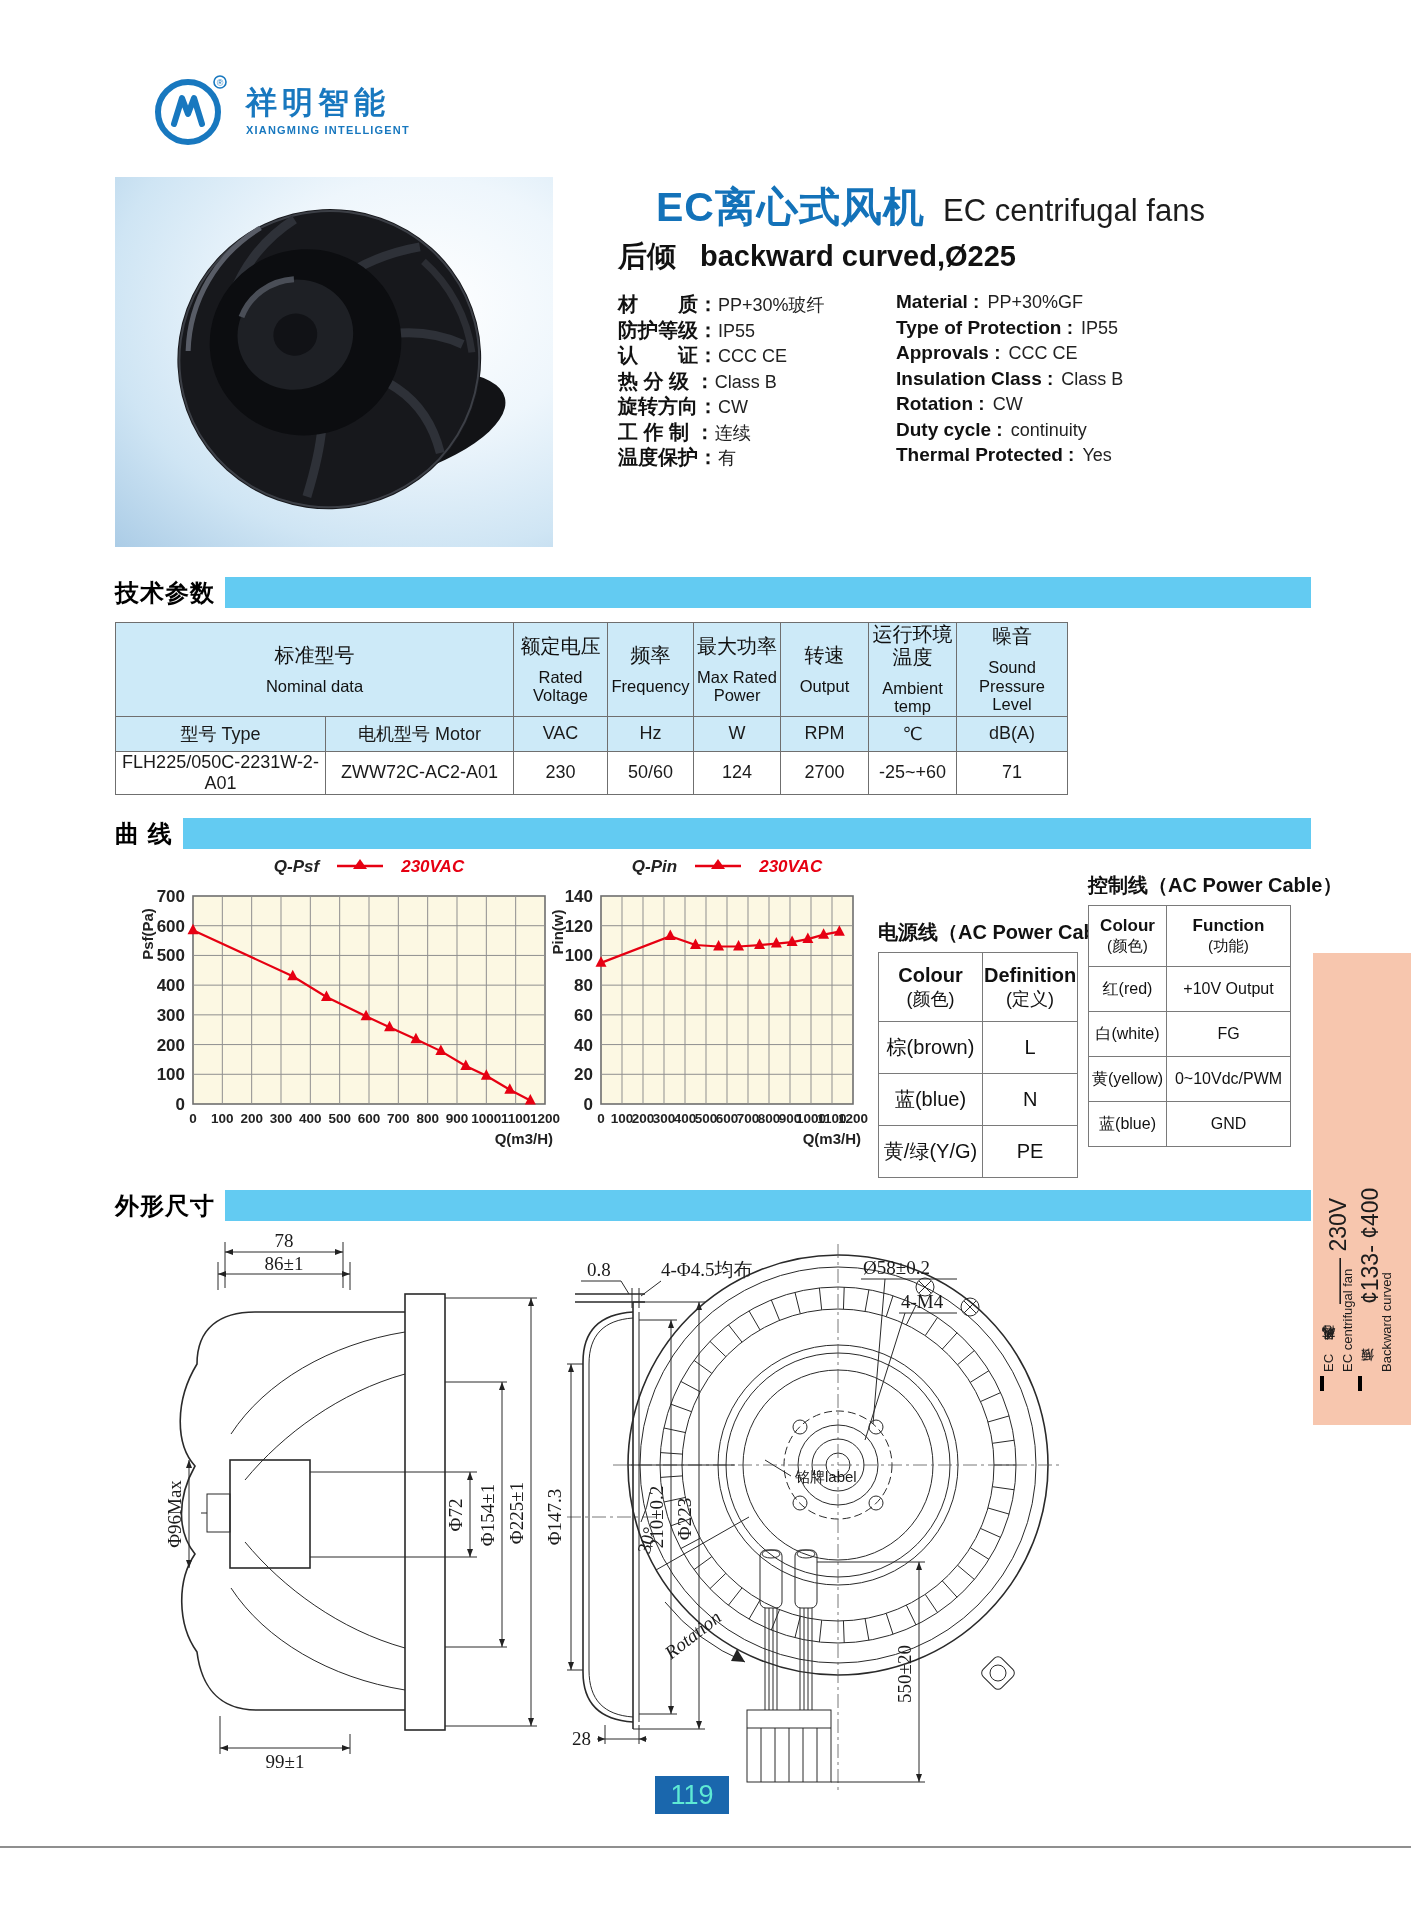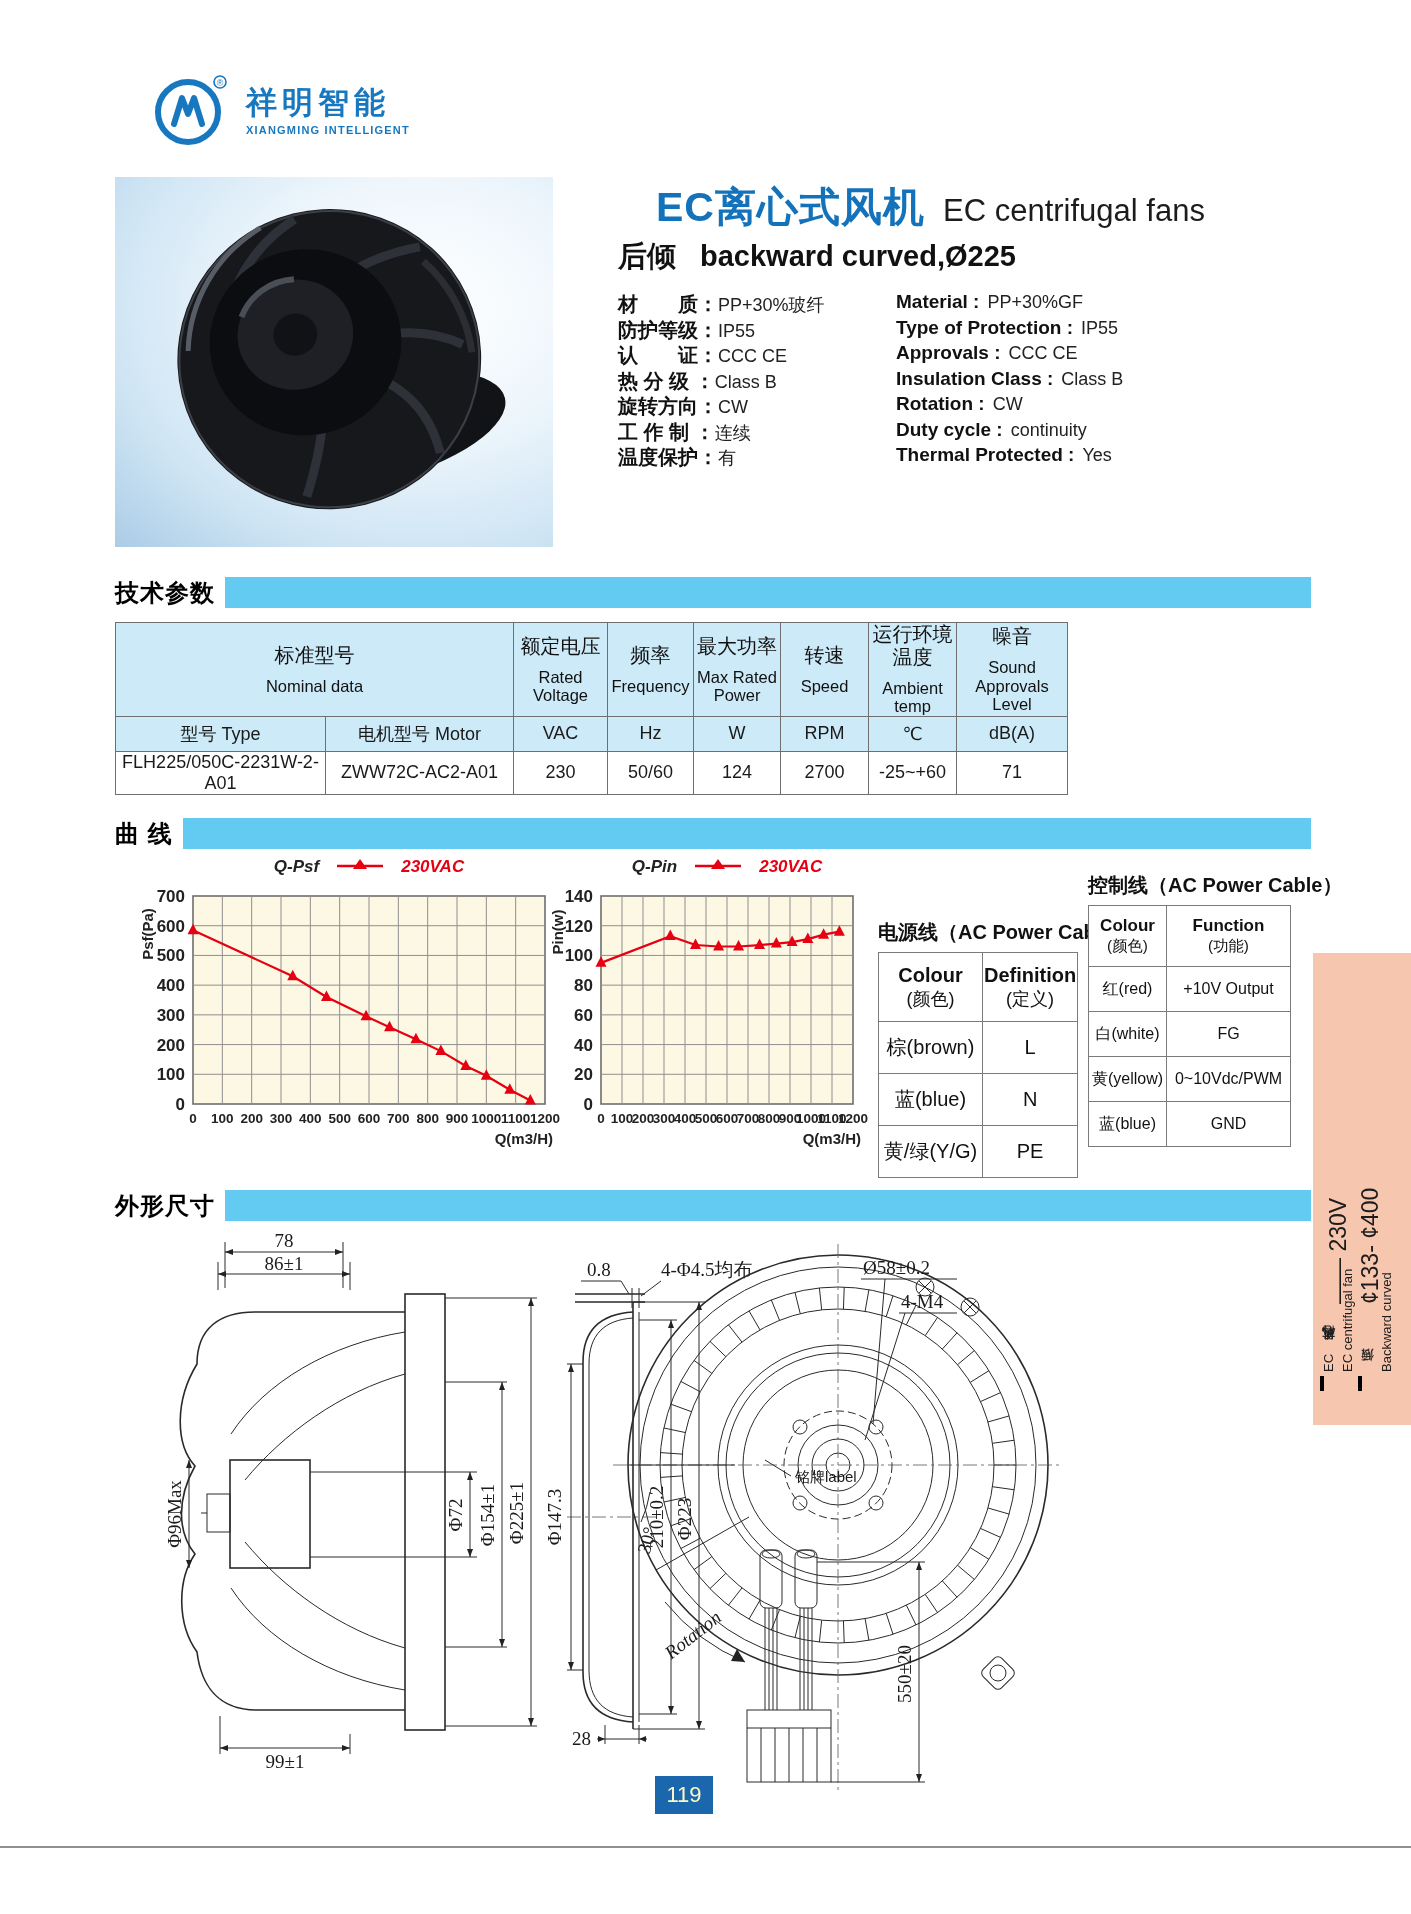--- a/index.html
+++ b/index.html
@@ -81,22 +81,22 @@
   
   .sidebar{position:absolute;left:1313px;top:953px;width:98px;height:472px;background:#f7c6ae;}
   .vblock{position:absolute;writing-mode:vertical-rl;transform:rotate(180deg);color:#1c1c1c;}
   .vblock div{margin:0 5px;}
   .sb-size{left:1320px;top:1072px;height:232px;font-size:23px;}
   .sb-a{left:1317px;top:1250px;height:122px;font-size:13px;line-height:1.1;}
   .sb-b{left:1356px;top:1250px;height:122px;font-size:13px;line-height:1.1;}
   .sb-bar{position:absolute;width:4px;height:15px;background:#000;}
 
   
-  .pagebadge{position:absolute;left:655px;top:1776px;width:58px;height:38px;background:#1a67ad;
-             color:#fef9c3;font-size:22px;display:flex;align-items:center;justify-content:center;}
+  .pagebadge{position:absolute;left:655px;top:1776px;width:74px;height:38px;background:#1a67ad;
+             color:#5eead4;font-size:27px;display:flex;align-items:center;justify-content:center;}
   .divider{position:absolute;left:0;top:1846px;width:1411px;height:2px;background:#8f8f8f;}
 </style>
 </head>
 <body>
 
 <div id="page">
 
   <div class="logo">
     <svg width="82" height="82" viewBox="0 0 82 82">
       <circle cx="38" cy="42" r="30" fill="none" stroke="#1878bf" stroke-width="6"></circle>
@@ -203,29 +203,29 @@
       <td>
             <div class="gh-cn">频率</div>
             <div class="gh-en">Frequency</div>
           </td>
       <td>
             <div class="gh-cn">最大功率</div>
             <div class="gh-en">Max Rated Power</div>
           </td>
       <td>
             <div class="gh-cn">转速</div>
-            <div class="gh-en">Speed</div>
+            <div class="gh-en">Output</div>
           </td>
       <td>
             <div class="gh-cn">运行环境温度</div>
             <div class="gh-en">Ambient temp</div>
           </td>
       <td>
             <div class="gh-cn">噪音</div>
-            <div class="gh-en">Sound Approvals Level</div>
+            <div class="gh-en">Sound Pressure Level</div>
           </td>
     </tr>
     <tr class="un">
       <td>型号  Type</td>
       <td>电机型号  Motor</td>
       <td>VAC</td>
       <td>Hz</td>
       <td>W</td>
       <td>RPM</td>
       <td>℃</td>

